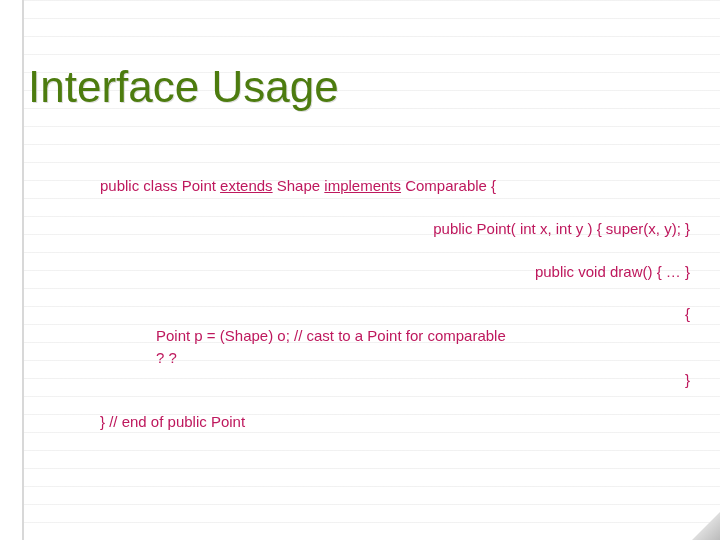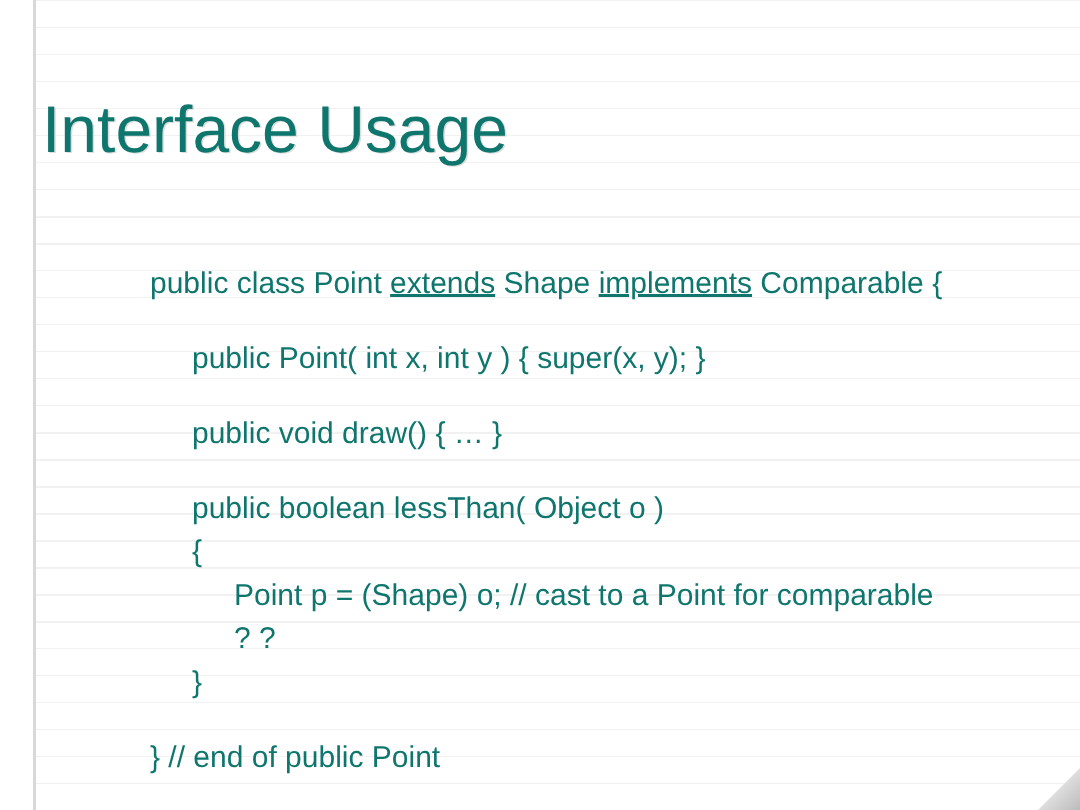--- a/index.html
+++ b/index.html
@@ -47,60 +47,59 @@
     background: linear-gradient(135deg, transparent 49%, #ddd 51%, #bbb 100%);
     z-index: 3;
   }
   .title {
     position: absolute;
     top: 62px;
     left: 28px;
     font-family: "Trebuchet MS", Verdana, sans-serif;
     font-size: 44px;
     font-weight: 400;
-    color: #0f766e;
+    color: #4d7c0f;
     z-index: 2;
     text-shadow: 1px 1px 0 #ddd;
   }
   .code {
     position: absolute;
     top: 175px;
     left: 100px;
     right: 30px;
     font-family: Verdana, Tahoma, sans-serif;
-    font-size: 20px;
+    font-size: 15px;
     line-height: 1.45;
-    color: #0f766e;
+    color: #be185d;
     z-index: 2;
   }
   .code .kw {
     text-decoration: underline;
   }
-  .ind1 { padding-left: 28px; }
+  .ind1 { padding-left: 28px; text-align: right; }
   .ind2 { padding-left: 56px; }
   .blank { height: 21px; }
 </style>
 </head>
 <body>
 
 <div class="lines"></div>
 <div class="left-margin"></div>
 
 <div class="title">Interface Usage</div>
 
 <div class="code">
   <div>
     <span>public class Point </span><span class="kw">extends</span><span> Shape </span><span class="kw">implements</span><span> Comparable {</span>
   </div>
   <div class="blank"></div>
   <div class="ind1">public Point( int x, int y ) { super(x, y); }</div>
   <div class="blank"></div>
   <div class="ind1">public void draw() { … }</div>
   <div class="blank"></div>
-  <div class="ind1">public boolean lessThan( Object o )</div>
   <div class="ind1">{</div>
   <div class="ind2">Point p = (Shape) o; // cast to a Point for comparable</div>
   <div class="ind2">? ?</div>
   <div class="ind1">}</div>
   <div class="blank"></div>
   <div>} // end of public Point</div>
 </div>
 
 <div class="corner"></div>
 

